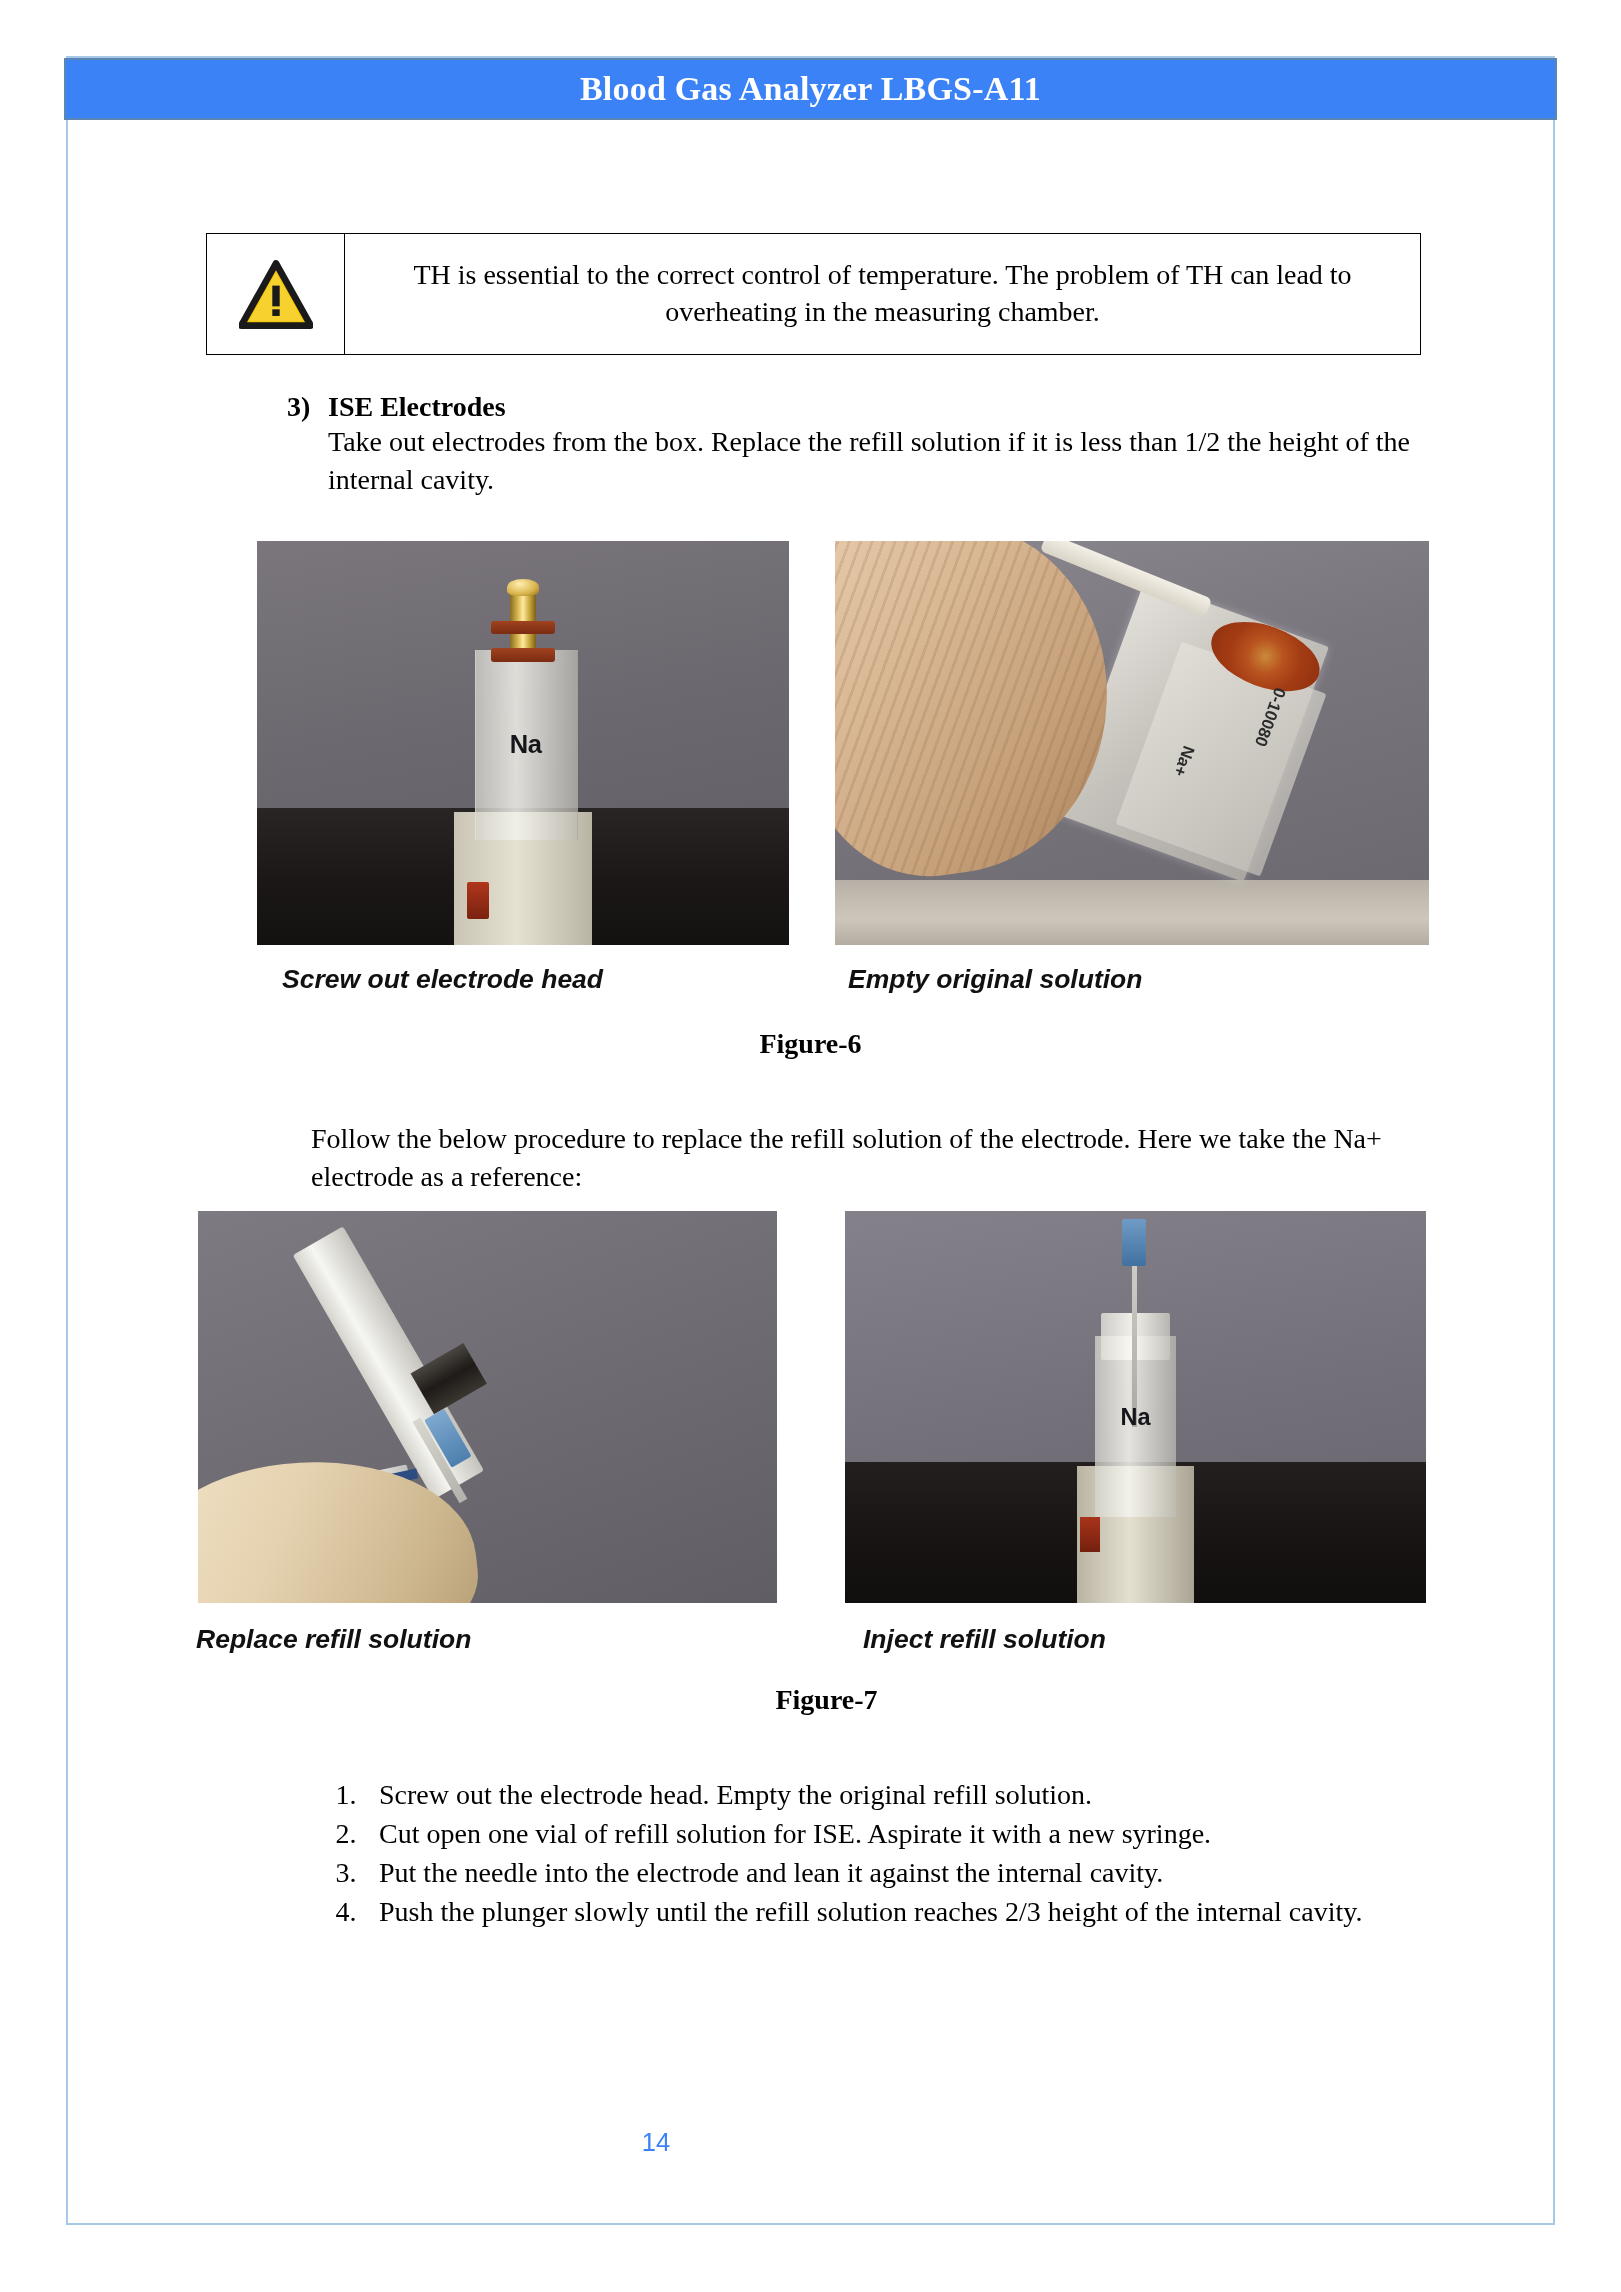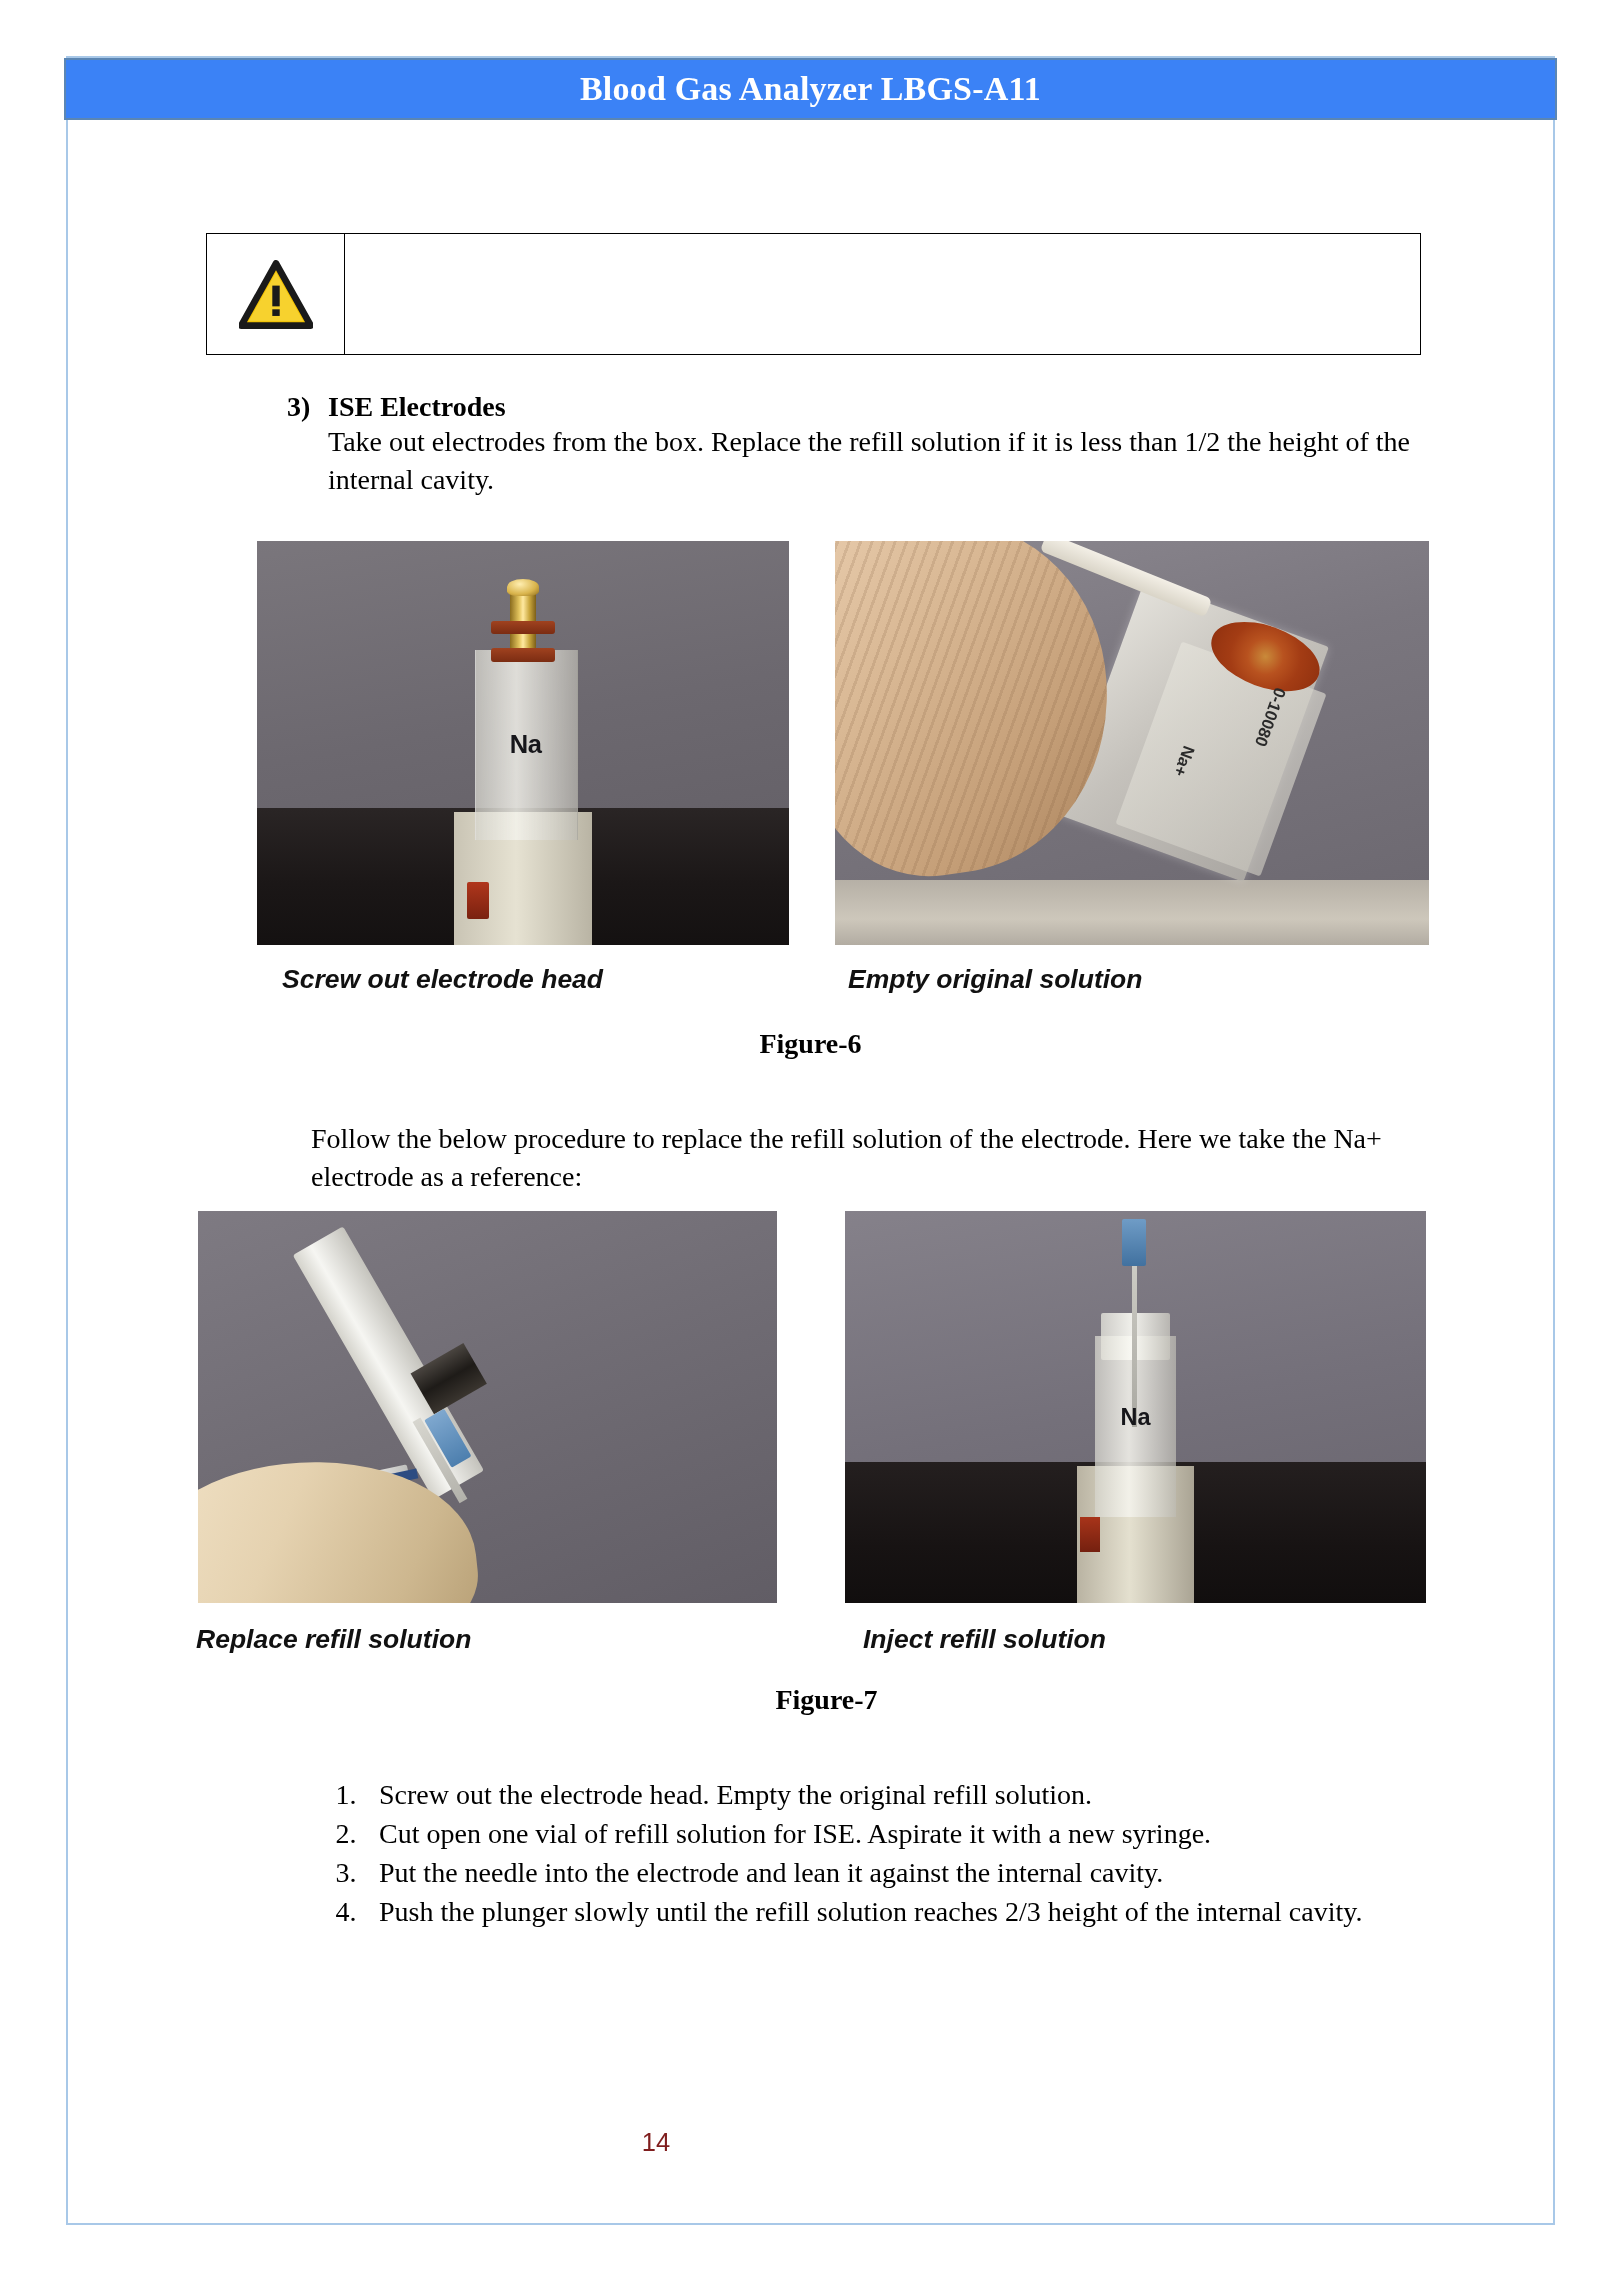--- a/index.html
+++ b/index.html
@@ -200,21 +200,21 @@
 
   
   .page-number {
     position: absolute;
     left: 0;
     top: 2008px;
     width: 1312px;
     text-align: center;
     font-family: "Liberation Sans", sans-serif;
     font-size: 25.5px;
-    color: #7f1d1d;
+    color: #3b82f6;
   }
 
   
   .ph-bg {
     position: absolute;
     inset: 0;
   }
 
   
   .p1-wall {
@@ -425,20 +425,23 @@
 <div class="content">
 
   <div class="warning-box">
     <div class="warning-icon-cell">
       <svg class="warn-triangle" viewBox="0 0 100 92">
         <polygon points="50,4 97,88 3,88" fill="#f2c000" stroke="#1a1a1a" stroke-width="9" stroke-linejoin="round"></polygon>
         <polygon points="50,16 87,82 13,82" fill="#f7d22e" stroke="none"></polygon>
         <rect x="45" y="34" width="10" height="28" fill="#1a1a1a"></rect>
         <rect x="45" y="66" width="10" height="9" fill="#1a1a1a"></rect>
       </svg>
+    </div>
+    <div class="warning-text-cell">
+      <div class="warning-text">TH is essential to the correct control of temperature. The problem of TH can lead to overheating in the measuring chamber.</div>
     </div>
   </div>
 
   <div class="section-head">
     <div class="section-head-row">
       <span class="section-num">3)</span>
       <span class="section-title">ISE Electrodes</span>
     </div>
     <div class="section-body">Take out electrodes from the box. Replace the refill solution if it is less than 1/2 the height of the internal cavity.</div>
   </div>

